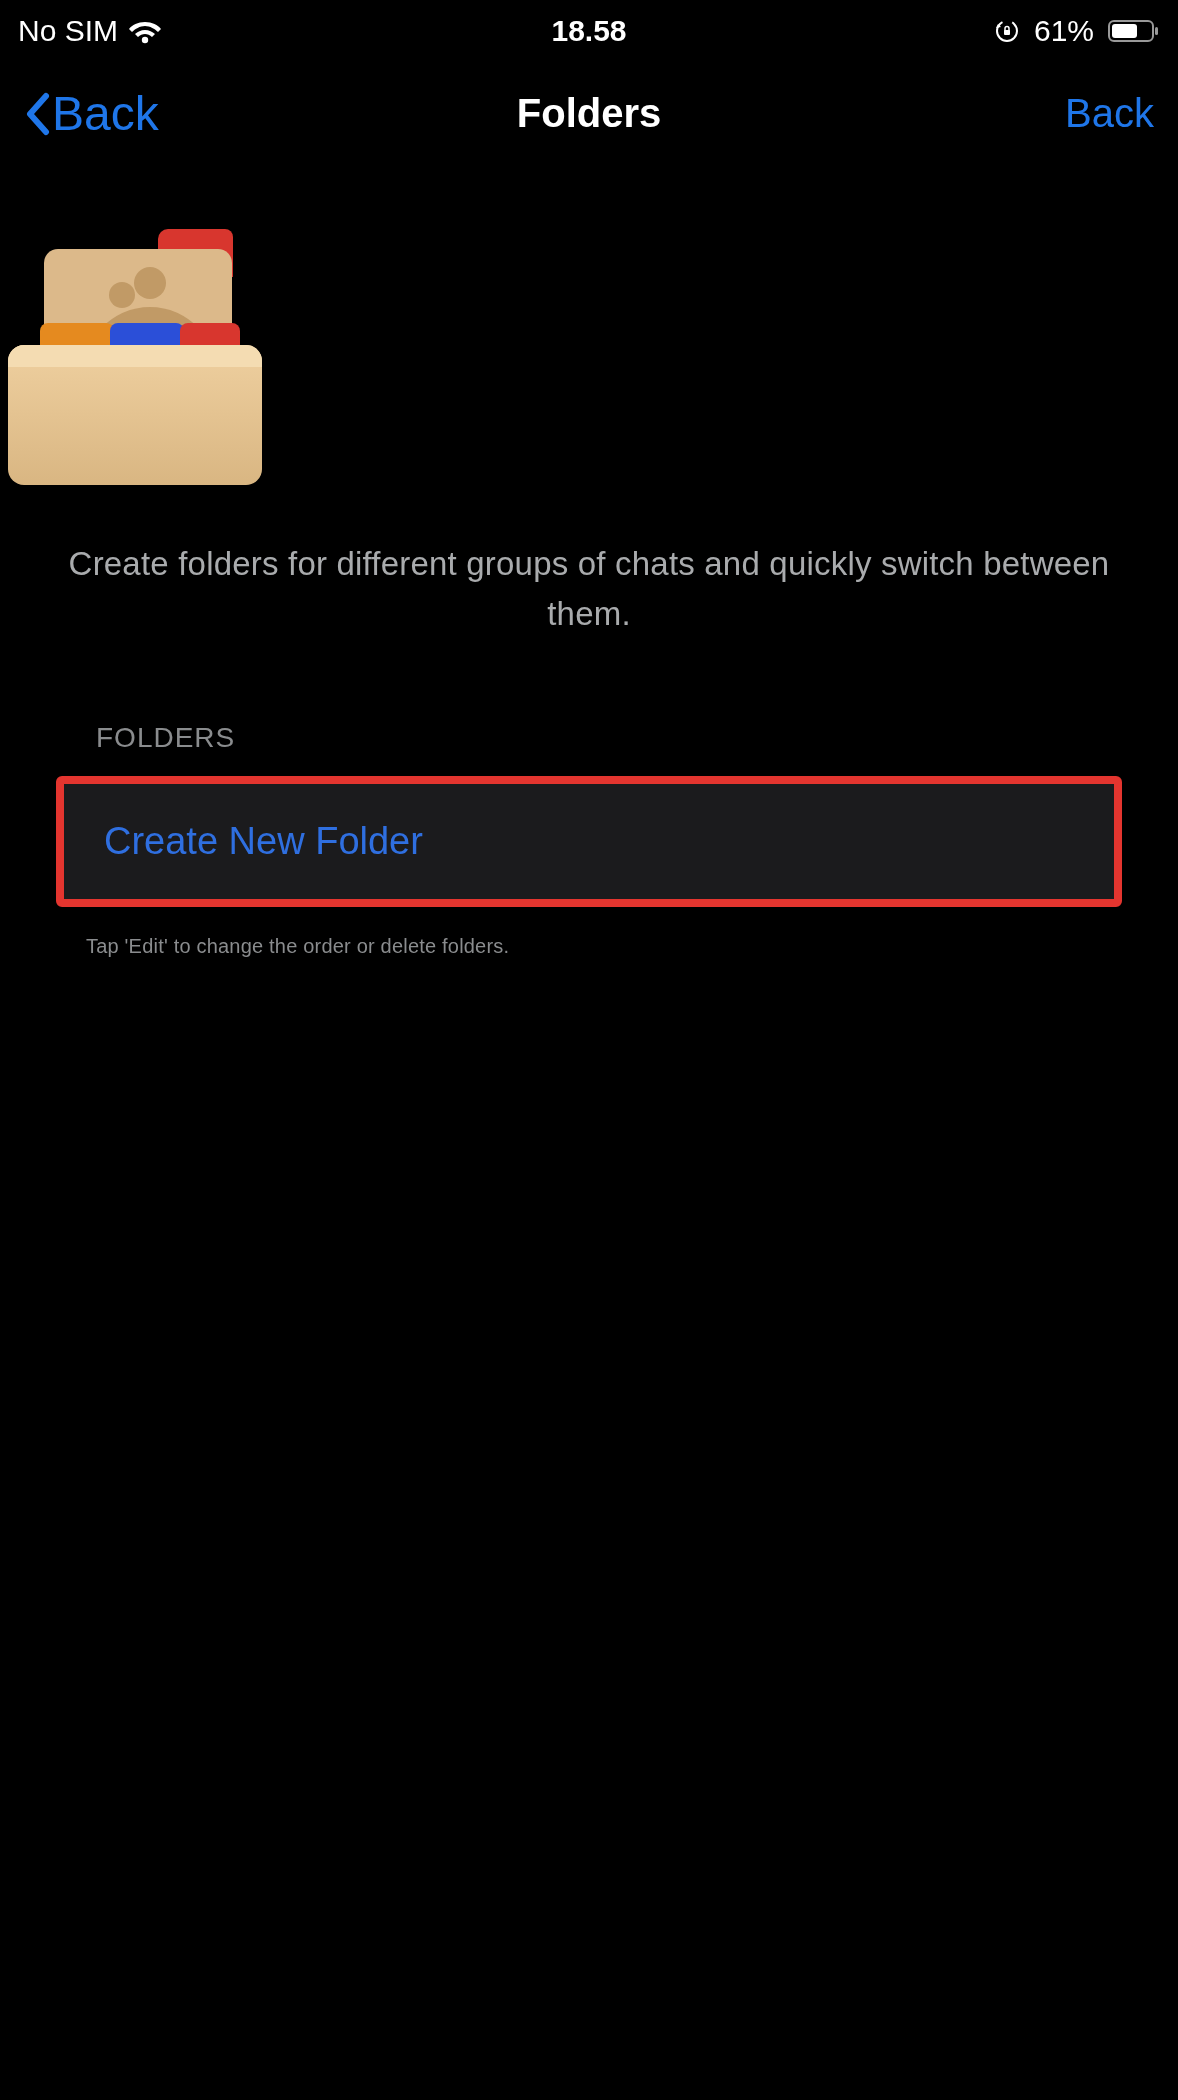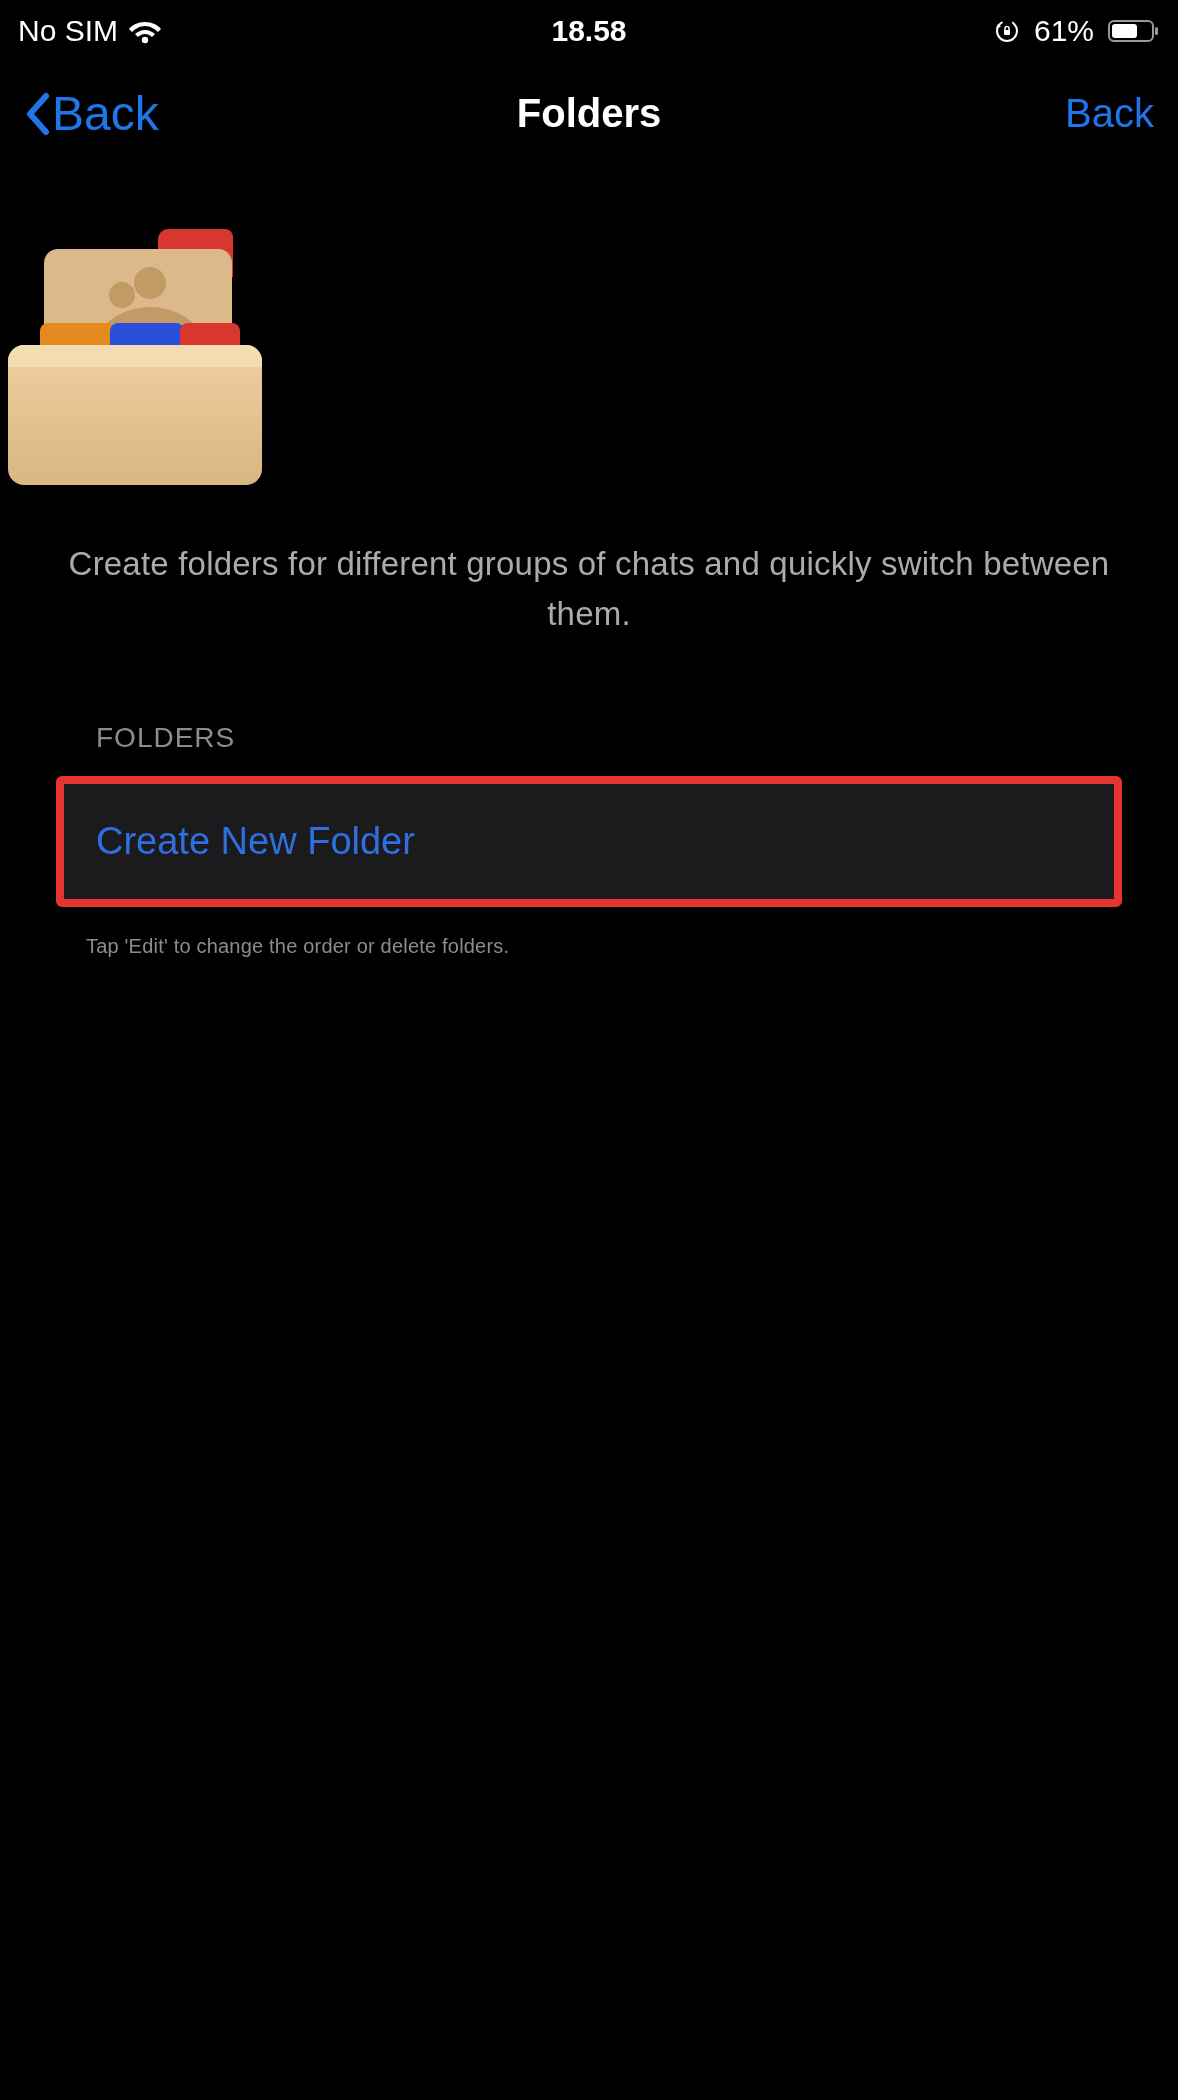--- a/index.html
+++ b/index.html
@@ -111,21 +111,21 @@
       letter-spacing: 1px;
       padding: 0 0 22px 96px;
     }
     .highlight-wrap {
       border: 8px solid #e4352f;
       border-radius: 6px;
       margin: 0 56px;
     }
     .row {
       background: #1b1b1d;
-      padding: 36px 32px;
+      padding: 36px 40px;
       color: #2f6fe0;
       font-size: 38px;
       font-weight: 400;
     }
     .section-footer {
       color: #8a8c8e;
       font-size: 20px;
       padding: 28px 0 0 86px;
       letter-spacing: 0.2px;
     }

